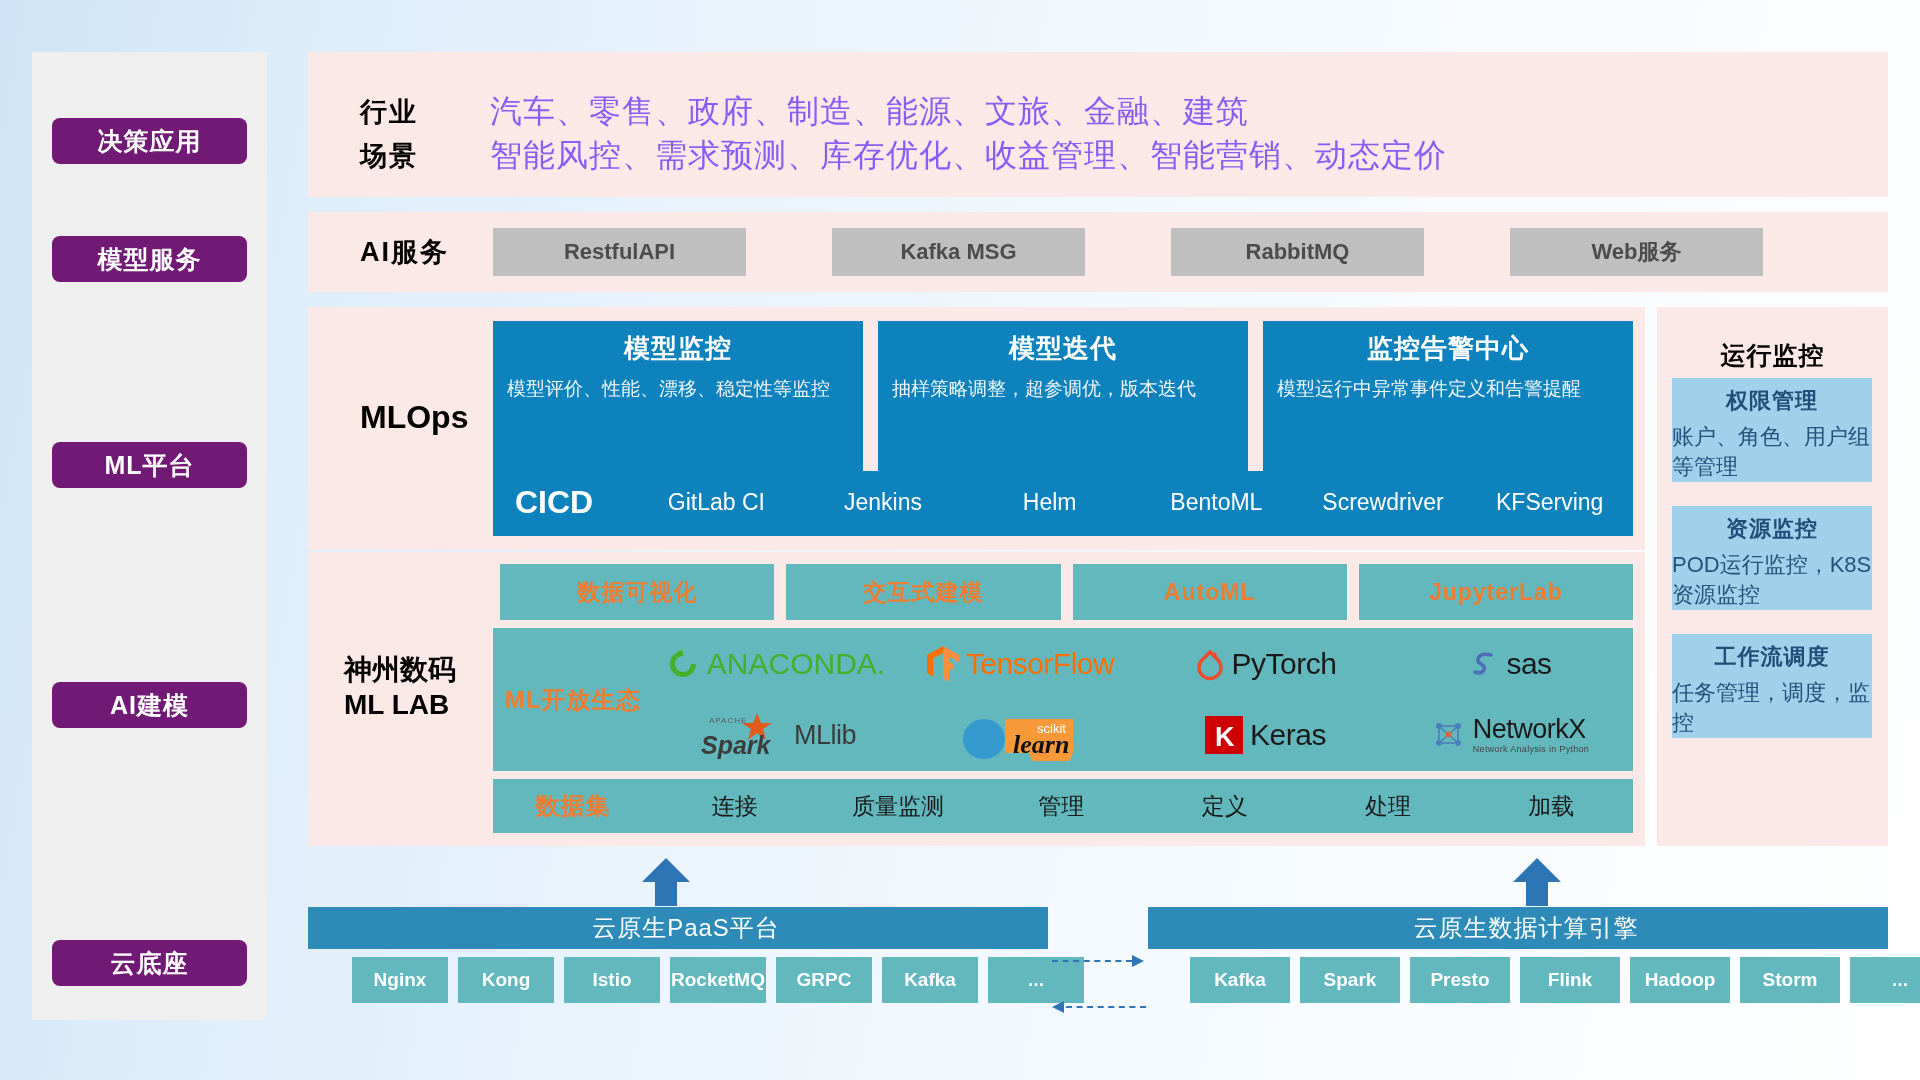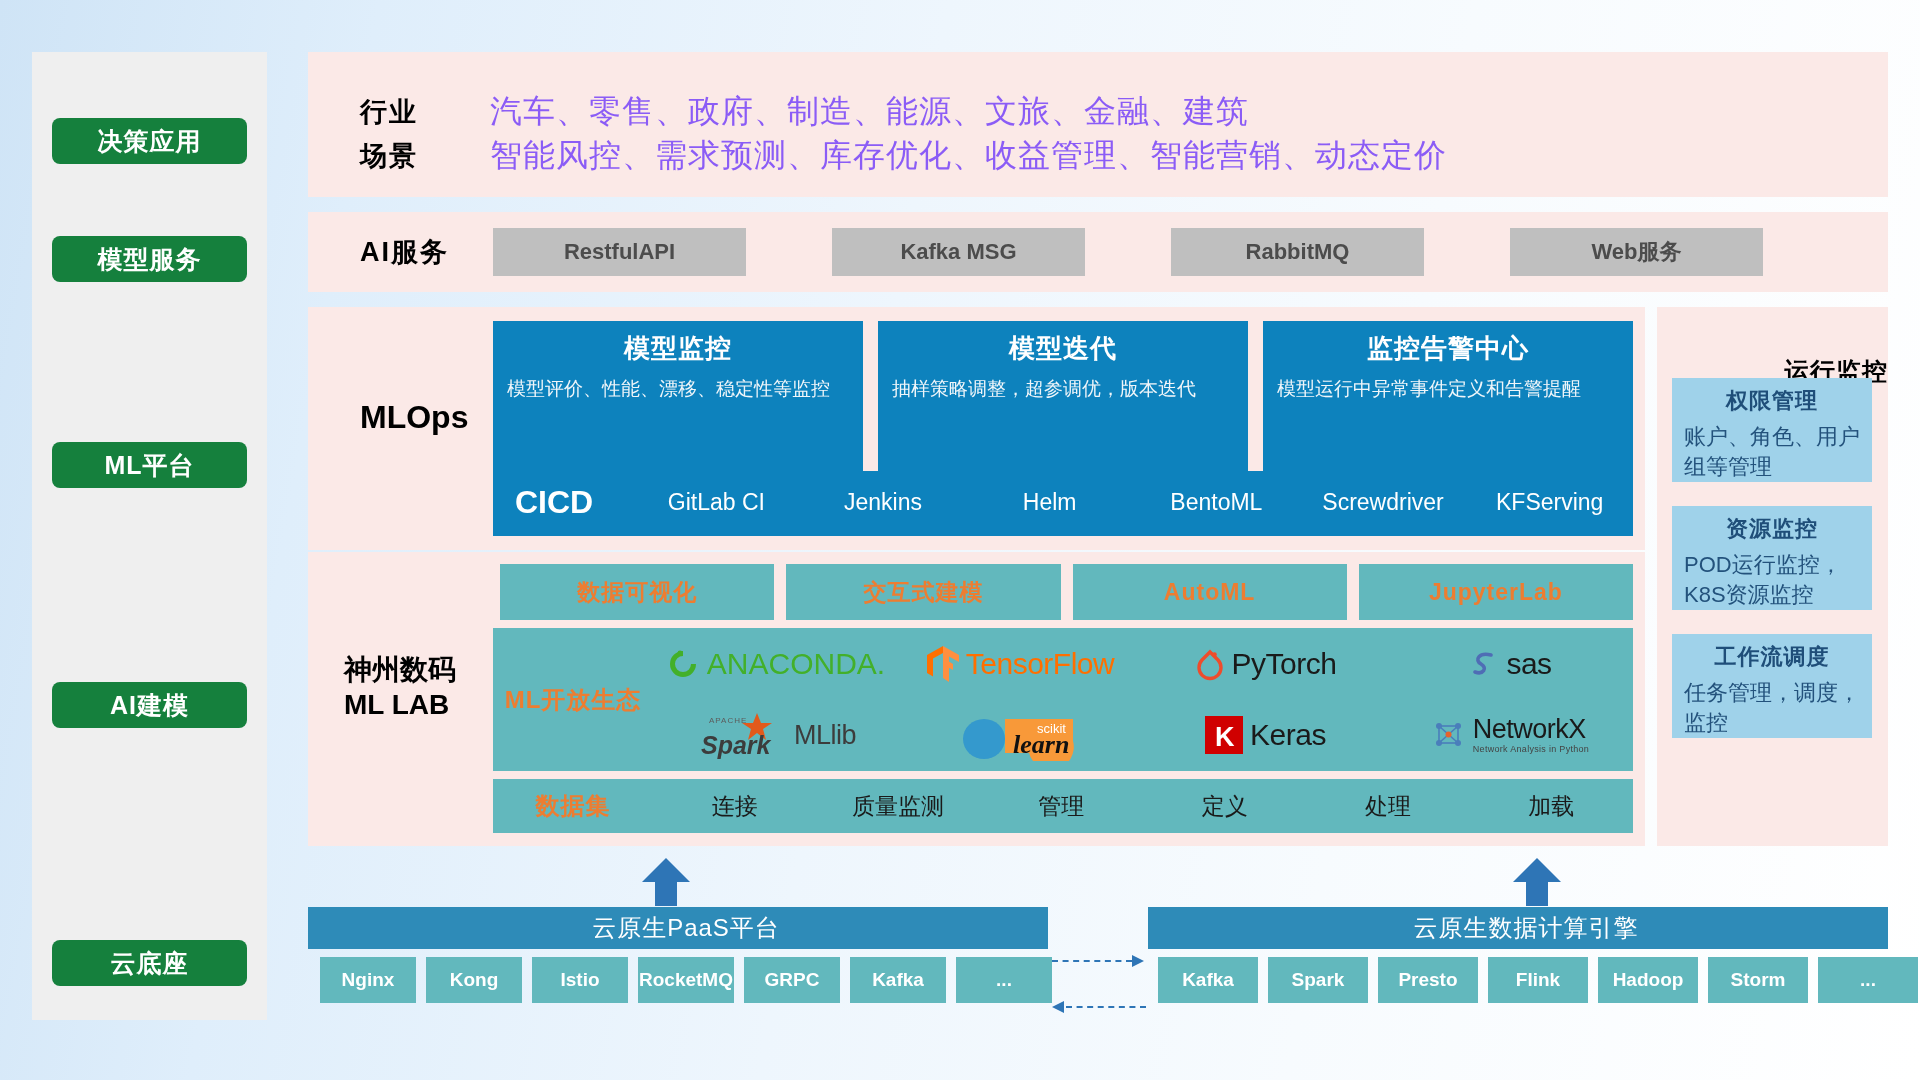--- a/index.html
+++ b/index.html
@@ -12,21 +12,21 @@
   #root { position: relative; width: 1920px; height: 1080px; }
 
   
   .left-col {
     position: absolute; left: 32px; top: 52px;
     width: 235px; height: 968px;
     background: #efefef;
   }
   .red-pill {
     position: absolute; left: 20px; width: 195px; height: 46px;
-    background: #15803d; border-radius: 8px;
+    background: #701a75; border-radius: 8px;
     color: #fff; font-weight: bold; font-size: 25px;
     display: flex; align-items: center; justify-content: center;
     letter-spacing: 1px;
   }
   .pill-1 { top: 66px; }
   .pill-2 { top: 184px; }
   .pill-3 { top: 390px; }
   .pill-4 { top: 630px; }
   .pill-5 { top: 888px; }
 
@@ -135,26 +135,26 @@
   }
   .ds-items { flex: 1; display: flex; }
   .ds-item { flex: 1; text-align: center; color: #1a1a1a; font-size: 23px; }
 
   
   .row-monitor {
     position: absolute; left: 1657px; top: 307px; width: 231px; height: 539px;
     background: #fbe9e7;
   }
   .mon-title {
-    text-align: right; font-weight: bold; font-size: 25px;
-    color: #000; padding-top: 16px; letter-spacing: 1px; margin-top: 32px;
+    text-align: center; font-weight: bold; font-size: 25px;
+    color: #000; padding-top: 32px; letter-spacing: 1px;
   }
   .mon-card {
     position: absolute; left: 15px; width: 200px;
-    background: #9fd2ea; padding: 8px 12px;
+    background: #9fd2ea; padding: 8px 0;
   }
   .mon-card-title {
     text-align: center; font-weight: bold; font-size: 22px; color: #1f4e79;
     letter-spacing: 1px;
   }
   .mon-card-desc {
     margin-top: 6px; font-size: 22px; line-height: 1.35; color: #23527c;
   }
   .mon-1 { top: 71px; height: 104px; }
   .mon-2 { top: 199px; height: 104px; }
@@ -173,21 +173,21 @@
   .arrow-b { left: 1513px; top: 858px; width: 48px; height: 48px; }
 
   .cloud-bar {
     position: absolute; height: 42px; background: #2e8bb8;
     display: flex; align-items: center; justify-content: center;
     color: #fff; font-size: 24px; letter-spacing: 1px; padding-left: 16px;
   }
   .cloud-bar-a { left: 308px; top: 907px; width: 740px; }
   .cloud-bar-b { left: 1148px; top: 907px; width: 740px; }
 
-  .chip-row { position: absolute; top: 957px; display: flex; gap: 10px; }
+  .chip-row { position: absolute; top: 957px; display: flex; gap: 10px; margin-left: 32px; }
   .chip {
     background: #62b8bd; color: #fff; font-size: 19px; font-weight: bold;
     display: flex; align-items: center; justify-content: center;
     text-align: center; height: 46px; line-height: 1.05; padding: 0 4px;
   }
   .chip-row-a { left: 320px; }
   .chip-row-a .chip { width: 96px; }
   .chip-row-b { left: 1158px; }
   .chip-row-b .chip { width: 100px; }
 

